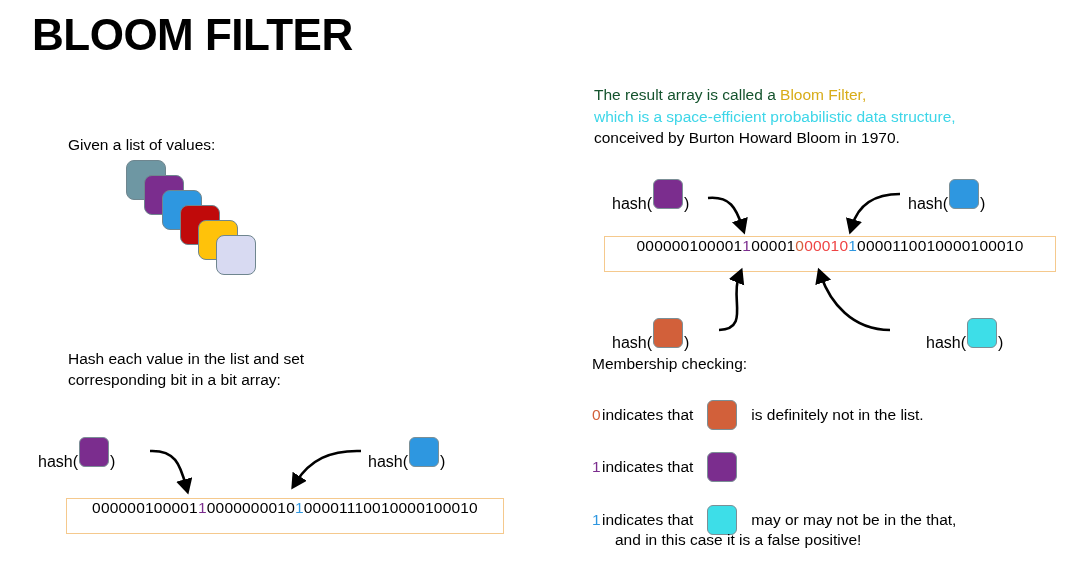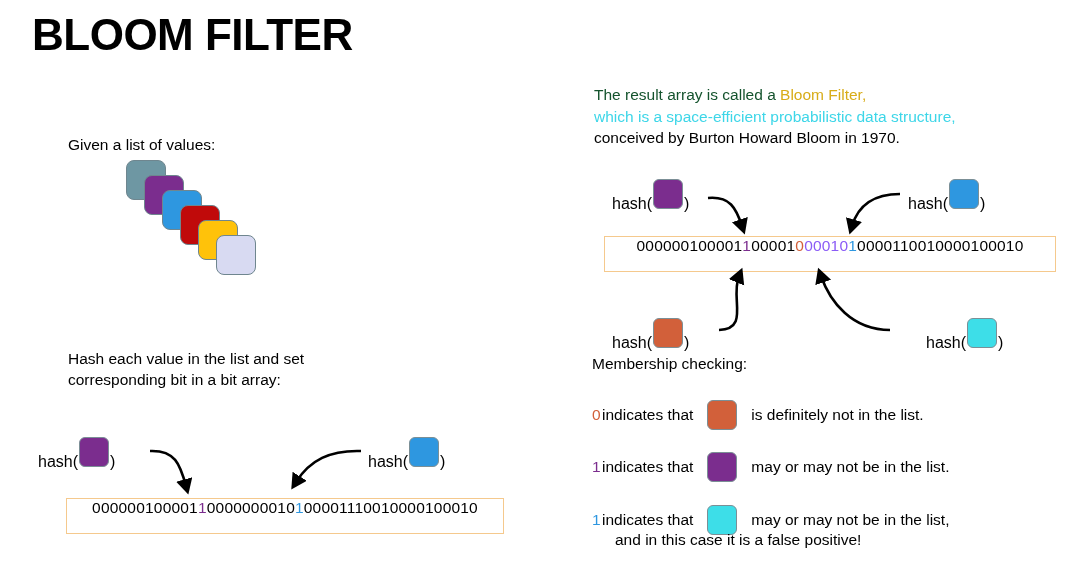--- a/index.html
+++ b/index.html
@@ -178,21 +178,21 @@
   </defs>
   <path d="M118,18 C140,16 146,28 152,46" stroke="#000" stroke-width="2.6" fill="none" marker-end="url(#ah2)"></path>
   <path d="M310,14 C282,14 268,26 262,46" stroke="#000" stroke-width="2.6" fill="none" marker-end="url(#ah2)"></path>
 </svg>
 
 <div class="abs bitarray" id="right-bitarray" style="left:604px; top:236px; width:452px; height:36px;">
   <span style="color:#000000;">000000100001</span>
     <span style="color:#7B2D8E;">1</span>
     <span style="color:#000000;">00001</span>
     <span style="color:#D2603A;">0</span>
-    <span style="color:#8b5cf6;">00010</span>
+    <span style="color:#ef4444;">00010</span>
     <span style="color:#2E97E0;">1</span>
     <span style="color:#000000;">0000110010000100010</span>
 </div>
 
 <svg class="arrows" style="left:590px; top:268px; width:490px; height:70px;">
   <defs>
     <marker id="ah3" markerWidth="7" markerHeight="7" refX="2.6" refY="3.2" orient="auto">
       <path d="M0,0 L6,3.2 L0,6.4 z" fill="#000"></path>
     </marker>
   </defs>
@@ -218,23 +218,22 @@
   <span class="digit" style="color:#D2603A;">0</span>
   <span>indicates that</span>
   <span class="chip" style="background:#D2603A;"></span>
   <span>is definitely not in the list.</span>
 </div>
 
 <div class="abs legend-row" style="left:592px; top:452px;">
   <span class="digit" style="color:#7B2D8E;">1</span>
   <span>indicates that</span>
   <span class="chip" style="background:#7B2D8E;"></span>
-  <span>may or may not be in the list.</span>
 </div>
 
 <div class="abs legend-row" style="left:592px; top:505px;">
   <span class="digit" style="color:#2E97E0;">1</span>
   <span>indicates that</span>
   <span class="chip" style="background:#3DDEE8;"></span>
-  <span>may or may not be in the list,</span>
+  <span>may or may not be in the that,</span>
 </div>
 
 <div class="abs legend-tail" style="left:615px; top:531px;">and in this case it is a false positive!</div>
 
 </body></html>

